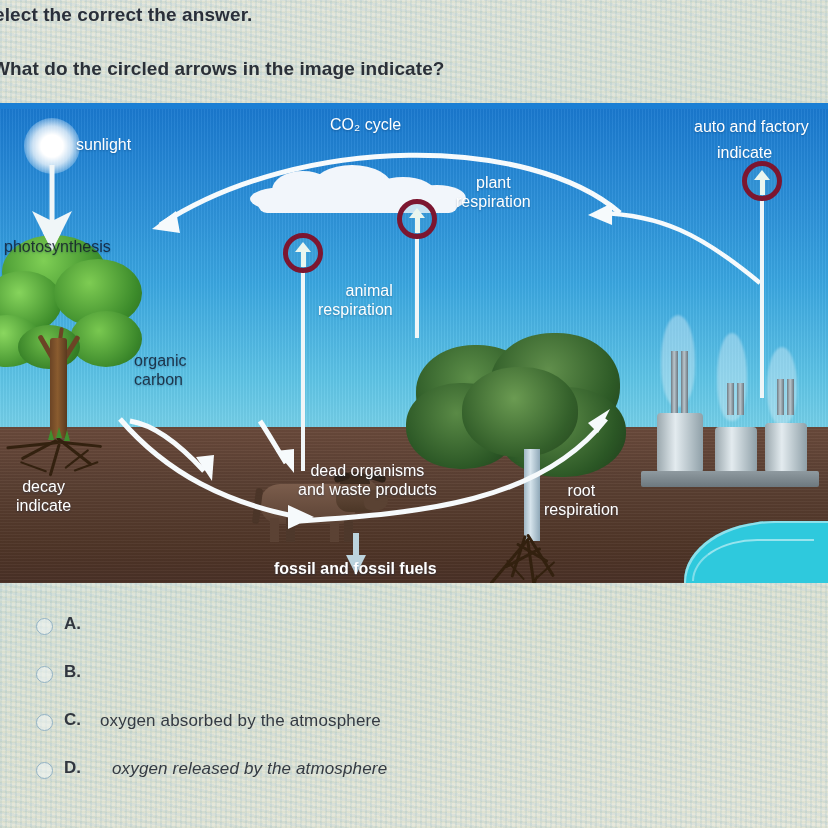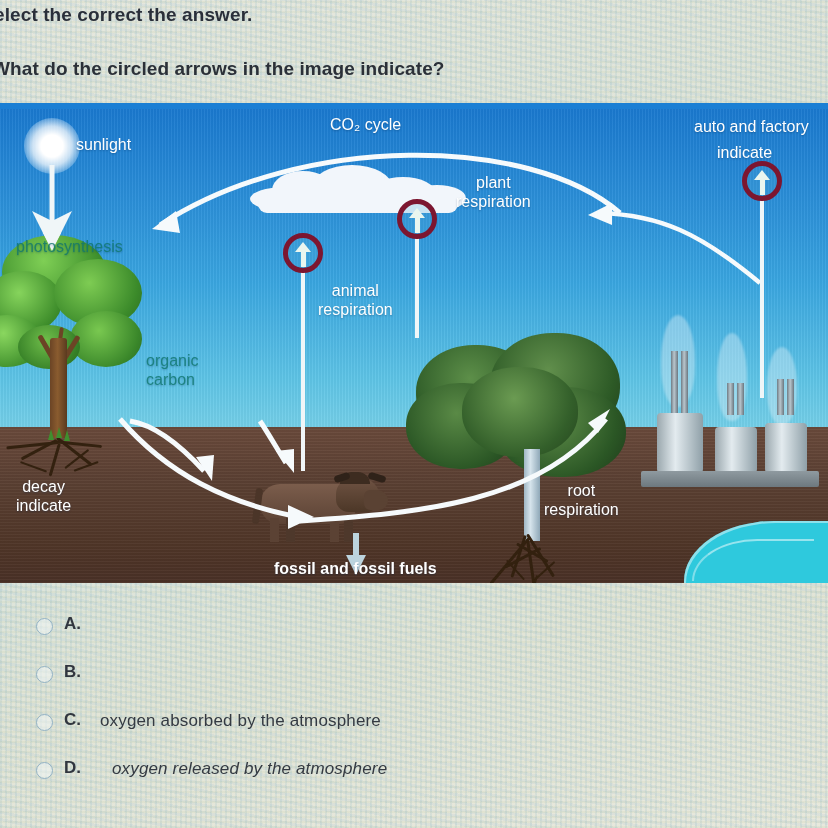--- a/index.html
+++ b/index.html
@@ -81,21 +81,21 @@
 
   .cloud{position:absolute;}
   .cloud .puff{position:absolute;background:#f2f6fb;border-radius:50%;}
 
   .lbl{
     position:absolute;color:#ffffff;font-size:16px;line-height:19px;
     text-shadow:0 1px 2px rgba(0,40,80,.35);
     font-family:"Liberation Sans", sans-serif;
     white-space:pre-line;
   }
-  .lbl.dim{color:#0f766e;opacity:.82;margin-left:12px;}
+  .lbl.dim{color:#0f172a;opacity:.82;}
   .lbl.center{text-align:center;}
 
   svg.overlay{position:absolute;left:0;top:0;width:828px;height:480px;pointer-events:none;}
 
   
   .circarrow{
     position:absolute;width:40px;height:40px;border-radius:50%;
     border:5px solid #7c1630;box-sizing:border-box;
     background:rgba(80,170,215,.25);
   }
@@ -309,27 +309,29 @@
       <div class="shaft"></div>
         <div class="head"></div>
     </div>
 
     <div class="lbl" style="left:76px;top:20px;margin-top:12px;">sunlight</div>
     <div class="lbl" style="left:330px;top:12px;">CO₂ cycle</div>
     <div class="lbl" style="left:694px;top:14px;">auto and factory</div>
     <div class="lbl" style="left:717px;top:40px;">indicate</div>
     <div class="lbl center" style="left:456px;top:70px;">plant
 respiration</div>
-    <div class="lbl center" style="left:318px;top:178px;">animal
+    <div class="lbl center" style="left:318px;top:178px;text-align:right;">animal
 respiration</div>
     <div class="lbl dim" style="left:4px;top:134px;">photosynthesis</div>
     <div class="lbl dim" style="left:134px;top:248px;">organic
 carbon</div>
     <div class="lbl center" style="left:16px;top:374px;">decay
 indicate</div>
+    <div class="lbl center" style="left:298px;top:358px;">dead organisms
+and waste products</div>
     <div class="lbl center" style="left:544px;top:378px;">root
 respiration</div>
     <div class="lbl" style="left:274px;top:456px;font-weight:bold;">fossil and fossil fuels</div>
 
   </div>
 
   <div class="options">
 
     <div class="opt" style="top:8px;">
       <span class="radio"></span>

